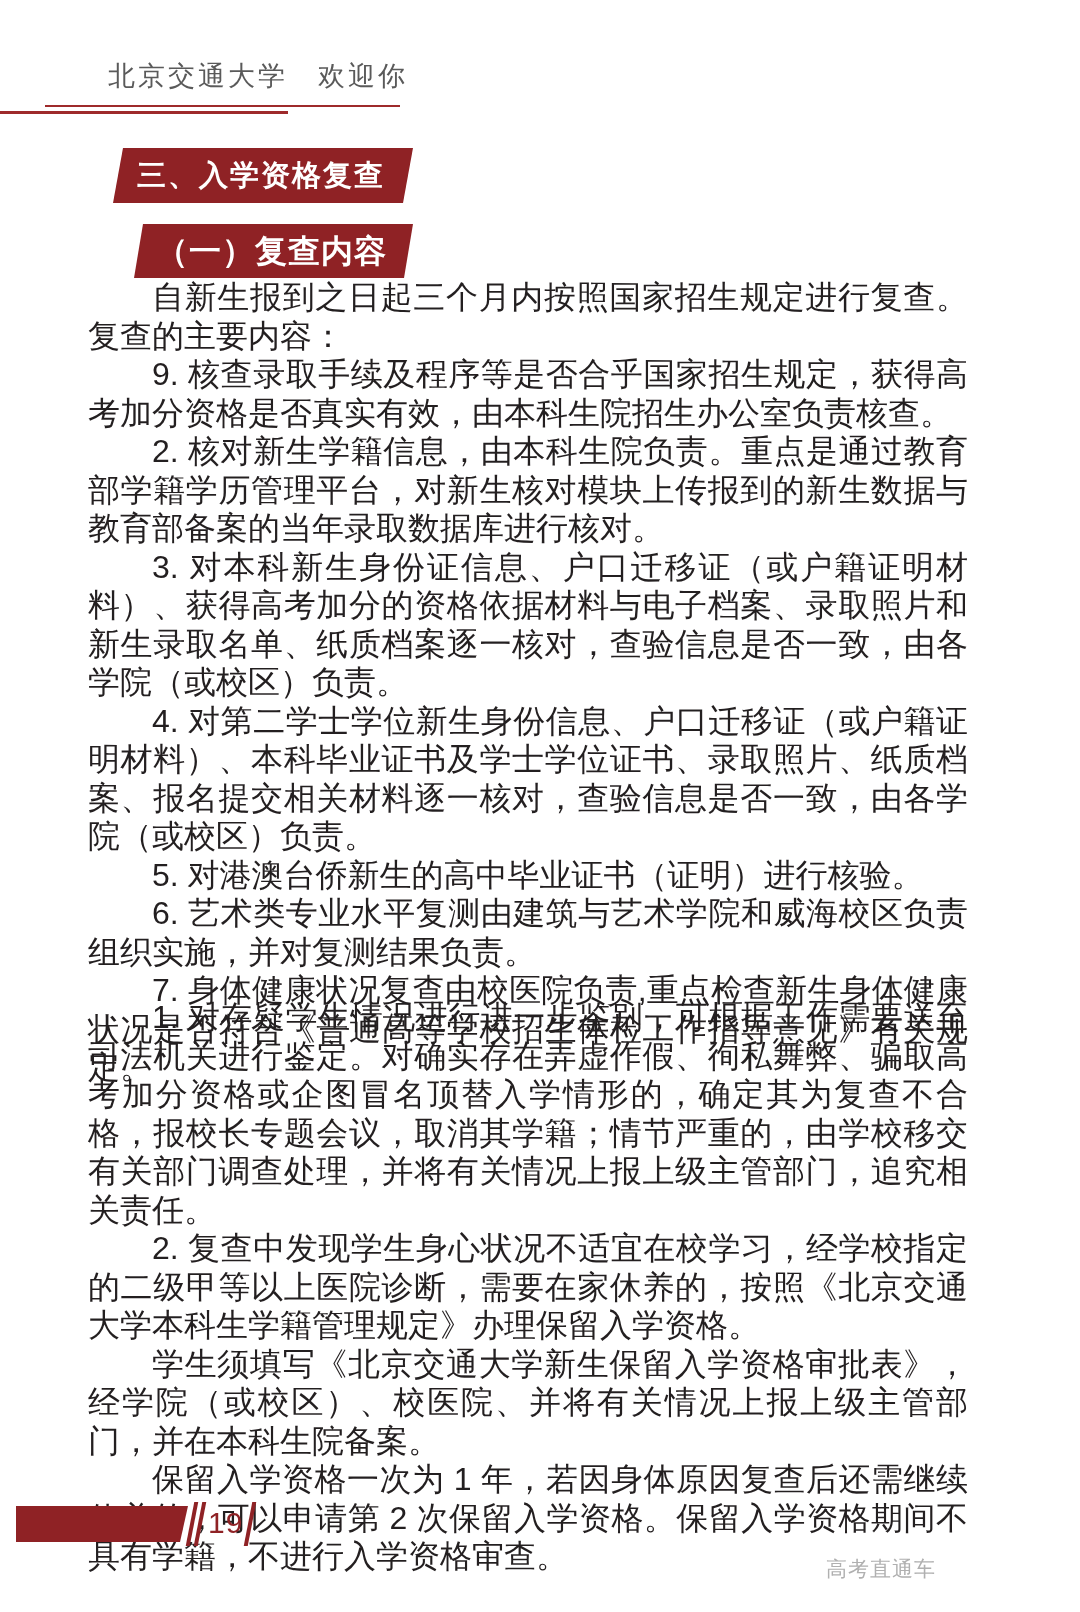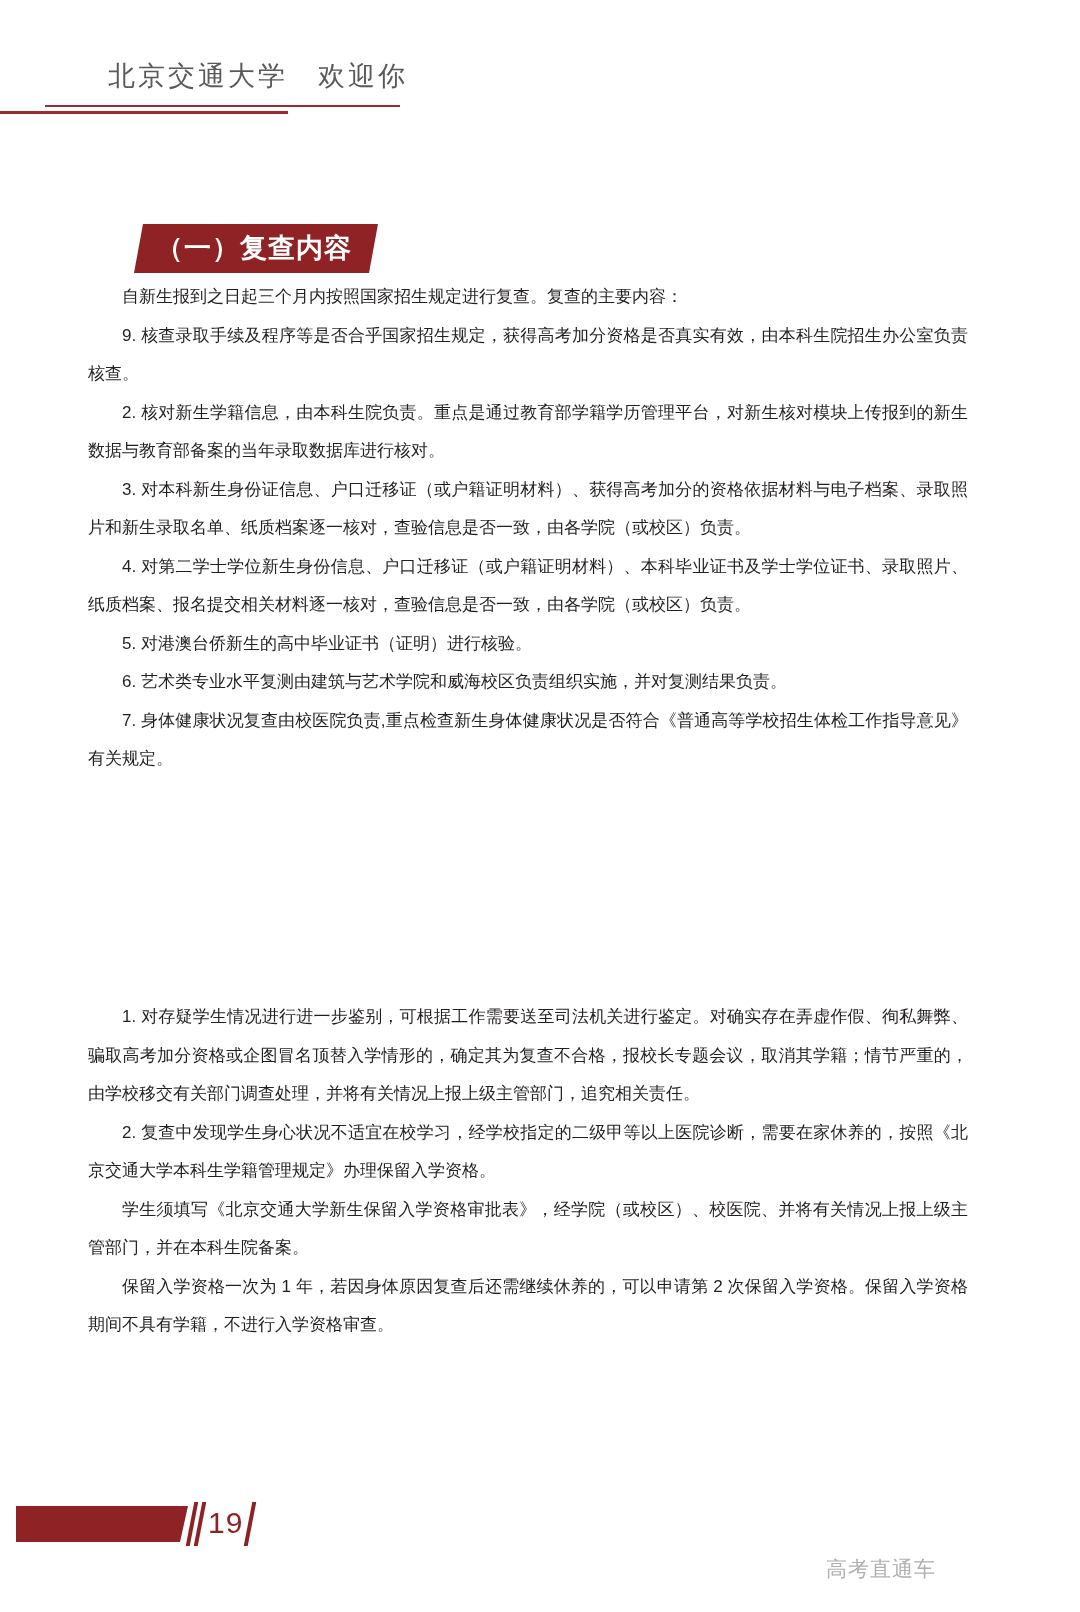--- a/index.html
+++ b/index.html
@@ -71,36 +71,36 @@
     margin-left: 113px;
     margin-top: 0px;
     padding: 13px 28px 13px 24px;
     font-size: 29px;
     letter-spacing: 2px;
     clip-path: polygon(10px 0, 100% 0, calc(100% - 10px) 100%, 0 100%);
   }
   .banner-sub {
     margin-left: 134px;
     padding: 11px 26px 11px 22px;
-    font-size: 27px;
+    font-size: 32px;
     letter-spacing: 1px;
     clip-path: polygon(9px 0, 100% 0, calc(100% - 9px) 100%, 0 100%);
   }
 
   .section-main-wrap { position: absolute; top: 148px; left: 0; }
   .section-sub1-wrap { position: absolute; top: 224px; left: 0; }
   .section-sub2-wrap { position: absolute; top: 932px; left: 0; }
 
   
   .body-block {
     position: absolute;
     left: 88px;
     width: 880px;
     color: #231f20;
-    font-size: 17px;
+    font-size: 32px;
     line-height: 38.5px;
     text-align: justify;
     text-justify: inter-ideograph;
   }
   .body-block p {
     margin: 0 0 0 0;
     text-indent: 2em;
   }
 
   #content-one { top: 278px; }
@@ -158,20 +158,23 @@
 <body>
 
 <div class="page">
 
   <div class="header">
     <div class="header-title">北京交通大学　欢迎你</div>
     <div class="header-rule-top"></div>
     <div class="header-rule-bottom"></div>
   </div>
 
+  <div class="section-main-wrap">
+    <div class="banner banner-main">三、入学资格复查</div>
+  </div>
 
   <div class="section-sub1-wrap">
     <div class="banner banner-sub">（一）复查内容</div>
   </div>
 
   <div class="body-block" id="content-one">
     <p>自新生报到之日起三个月内按照国家招生规定进行复查。复查的主要内容：</p>
     <p>9. 核查录取手续及程序等是否合乎国家招生规定，获得高考加分资格是否真实有效，由本科生院招生办公室负责核查。</p>
     <p>2. 核对新生学籍信息，由本科生院负责。重点是通过教育部学籍学历管理平台，对新生核对模块上传报到的新生数据与教育部备案的当年录取数据库进行核对。</p>
     <p>3. 对本科新生身份证信息、户口迁移证（或户籍证明材料）、获得高考加分的资格依据材料与电子档案、录取照片和新生录取名单、纸质档案逐一核对，查验信息是否一致，由各学院（或校区）负责。</p>

